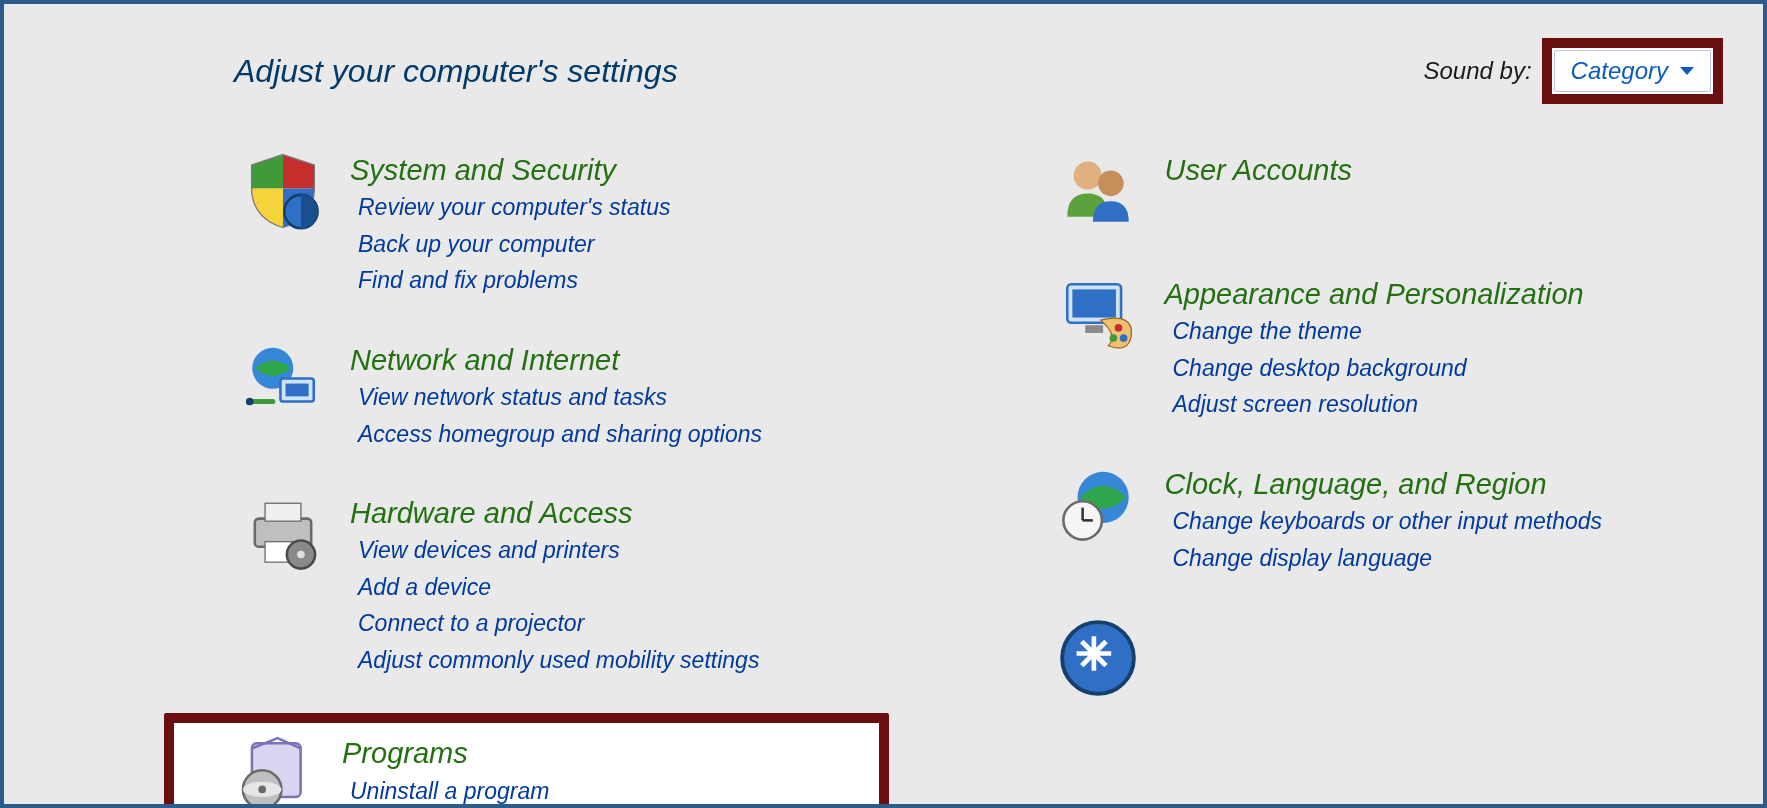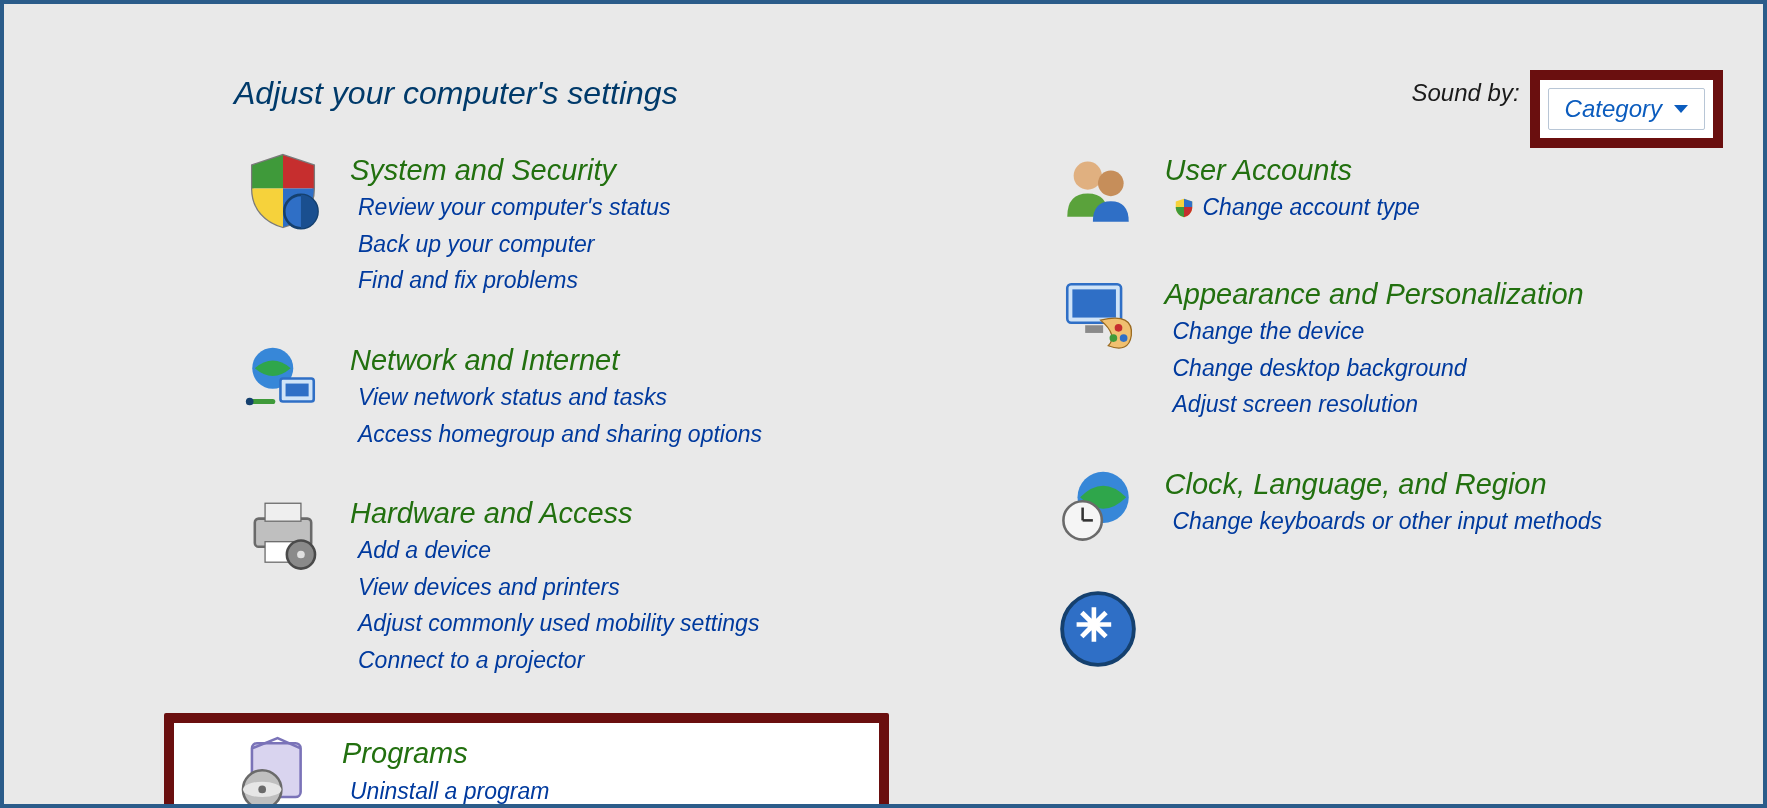--- a/index.html
+++ b/index.html
@@ -36,23 +36,22 @@
   }
   .viewby-wrap {
     display: flex;
     align-items: center;
     gap: 10px;
     font-size: 24px;
     color: #1a1a1a;
   }
   .highlight-box {
     background: #ffffff;
-    padding: 8px;
+    padding: 2px;
     border: 10px solid #6a0f0f;
-    margin-top: 32px;
   }
   .viewby-dropdown {
     display: inline-flex;
     align-items: center;
     gap: 8px;
     background: #ffffff;
     border: 1px solid #b8c6d6;
     border-radius: 2px;
     padding: 6px 16px;
     color: #0b5cbe;
@@ -193,24 +192,24 @@
       <div class="cat">
         <svg class="icon-lg" viewBox="0 0 64 64">
           <rect x="10" y="20" width="44" height="22" rx="3" fill="#bfbfbf" stroke="#6a6a6a" stroke-width="2"></rect>
           <rect x="18" y="8" width="28" height="14" fill="#efefef" stroke="#6a6a6a" stroke-width="1"></rect>
           <rect x="18" y="38" width="28" height="16" fill="#ffffff" stroke="#6a6a6a" stroke-width="1"></rect>
           <circle cx="46" cy="48" r="11" fill="#8a8a8a" stroke="#4a4a4a" stroke-width="2"></circle>
           <circle cx="46" cy="48" r="3" fill="#e0e0e0"></circle>
         </svg>
         <div class="cat-text">
           <span class="cat-title">Hardware and Access</span>
+          <span class="sublink">View devices and printers</span>
           <span class="sublink">Add a device</span>
-          <span class="sublink">View devices and printers</span>
+          <span class="sublink">Connect to a projector</span>
           <span class="sublink">Adjust commonly used mobility settings</span>
-          <span class="sublink">Connect to a projector</span>
         </div>
       </div>
 
       <div class="cat highlight-programs">
         <svg class="icon-lg" viewBox="0 0 64 64">
           <rect x="14" y="8" width="38" height="42" rx="4" fill="#d9d4ef" stroke="#7a73b8" stroke-width="2"></rect>
           <path d="M14 12 L34 4 L52 12" fill="none" stroke="#7a73b8" stroke-width="2"></path>
           <circle cx="22" cy="44" r="15" fill="#bfbfbf" stroke="#6a6a6a" stroke-width="2"></circle>
           <ellipse cx="22" cy="44" rx="15" ry="6" fill="#e6e6e6"></ellipse>
           <circle cx="22" cy="44" r="3" fill="#6a6a6a"></circle>
@@ -228,61 +227,53 @@
 
       <div class="cat">
         <svg class="icon-lg" viewBox="0 0 64 64">
           <circle cx="24" cy="20" r="11" fill="#e0b080"></circle>
           <path d="M8 52 Q8 34 24 34 Q40 34 40 52 Z" fill="#5aa23b"></path>
           <circle cx="42" cy="26" r="10" fill="#c68e5a"></circle>
           <path d="M28 56 Q28 40 42 40 Q56 40 56 56 Z" fill="#2f6fc6"></path>
         </svg>
         <div class="cat-text">
           <span class="cat-title">User Accounts</span>
-          <span class="sublink with-shield">
-            <svg class="icon-shield-sm" viewBox="0 0 24 24">
-              <path d="M12 2 L21 5 V11 C21 17 17 21 12 22 C7 21 3 17 3 11 V5 Z" fill="#f6d23b"></path>
-              <path d="M12 2 L21 5 V11 H12 Z" fill="#2f6fc6"></path>
-              <path d="M3 11 H12 V22 C7 21 3 17 3 11 Z" fill="#3f9a3a"></path>
-              <path d="M21 11 H12 V22 C17 21 21 17 21 11 Z" fill="#c62e2e"></path>
-            </svg>
-            <span>Change account type</span>
-          </span>
         </div>
       </div>
 
       <div class="cat">
         <svg class="icon-lg" viewBox="0 0 64 64">
           <rect x="8" y="8" width="42" height="30" rx="3" fill="#cfe3f7" stroke="#2f6fc6" stroke-width="2"></rect>
           <rect x="12" y="12" width="34" height="22" fill="#2f6fc6"></rect>
           <rect x="22" y="40" width="14" height="6" fill="#8a8a8a"></rect>
           <path d="M34 36 Q60 30 58 48 Q56 62 40 56 Q48 48 34 36 Z" fill="#f0c070" stroke="#9a6a20" stroke-width="1"></path>
           <circle cx="48" cy="42" r="3" fill="#c62e2e"></circle>
           <circle cx="52" cy="50" r="3" fill="#2f6fc6"></circle>
           <circle cx="44" cy="50" r="3" fill="#3f9a3a"></circle>
         </svg>
         <div class="cat-text">
           <span class="cat-title">Appearance and Personalization</span>
-          <span class="sublink">Change the device</span>
+          <span class="sublink">Change the theme</span>
           <span class="sublink">Change desktop background</span>
           <span class="sublink">Adjust screen resolution</span>
         </div>
       </div>
 
       <div class="cat">
         <svg class="icon-lg" viewBox="0 0 64 64">
           <circle cx="36" cy="26" r="20" fill="#3787d8"></circle>
           <path d="M18 26 Q36 8 54 26 Q36 44 18 26 Z" fill="#2fa64b"></path>
           <circle cx="20" cy="44" r="15" fill="#f5f5f5" stroke="#6a6a6a" stroke-width="2"></circle>
           <line x1="20" y1="44" x2="20" y2="34" stroke="#333" stroke-width="2"></line>
           <line x1="20" y1="44" x2="28" y2="44" stroke="#333" stroke-width="2"></line>
         </svg>
         <div class="cat-text">
           <span class="cat-title">Clock, Language, and Region</span>
           <span class="sublink">Change keyboards or other input methods</span>
+          <span class="sublink">Change display language</span>
         </div>
       </div>
 
       <div class="cat">
         <svg class="icon-lg" viewBox="0 0 64 64">
           <circle cx="32" cy="32" r="28" fill="#2f6fc6" stroke="#15406e" stroke-width="3"></circle>
           <g fill="#ffffff">
             <path d="M30 10 h4 v10 l7 -7 l3 3 l-7 7 h10 v4 h-10 l7 7 l-3 3 l-7 -7 v10 h-4 v-10 l-7 7 l-3 -3 l7 -7 h-10 v-4 h10 l-7 -7 l3 -3 l7 7 z" transform="translate(0 6) scale(0.9)"></path>
           </g>
         </svg>

